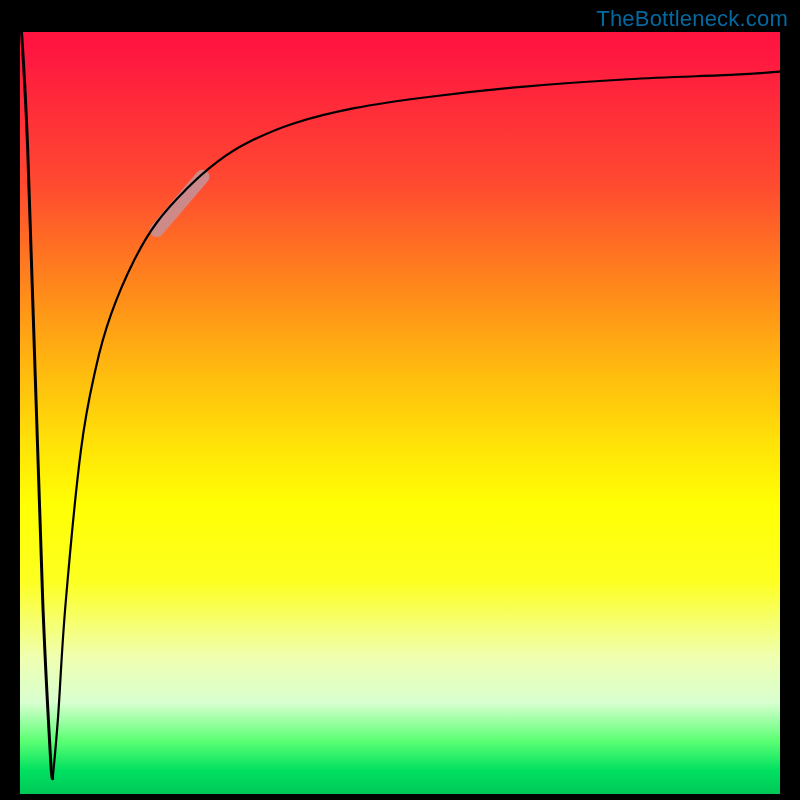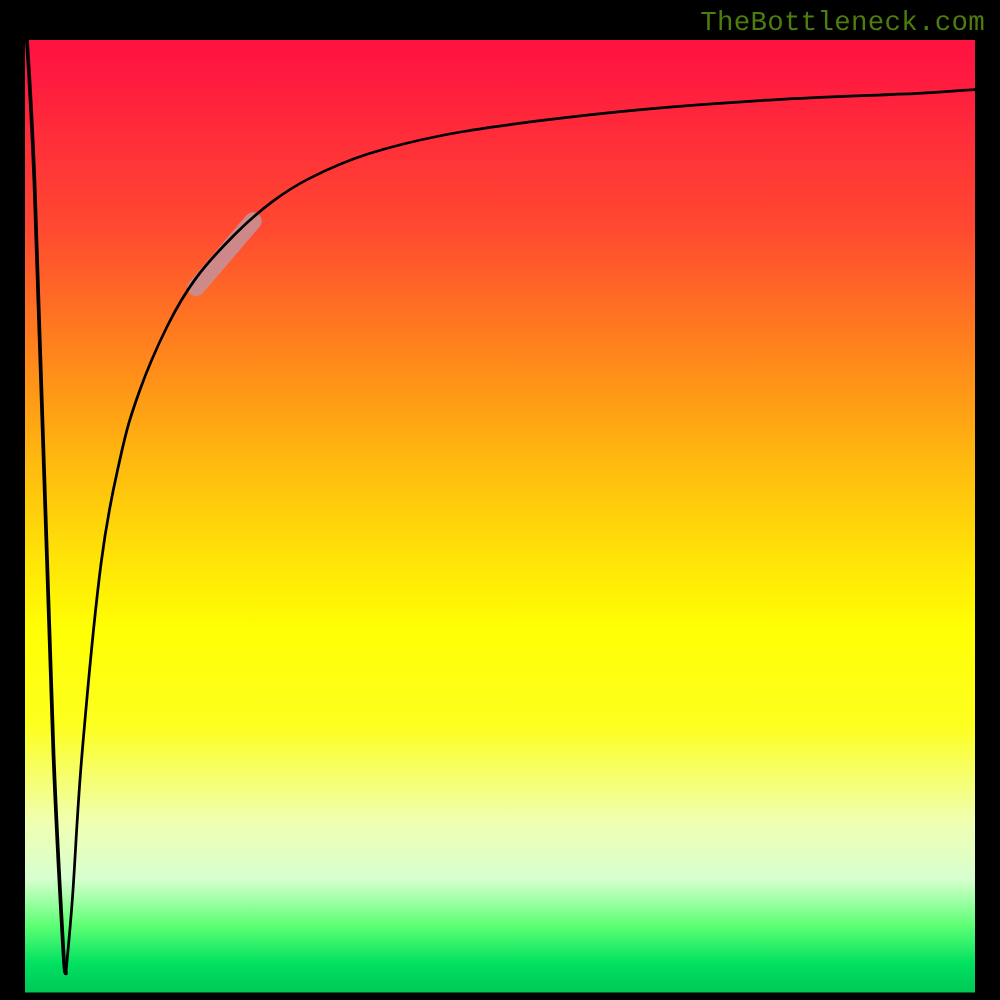--- a/index.html
+++ b/index.html
@@ -2,23 +2,23 @@
 <html><head>
 <meta charset="utf-8">
 <style>
   * { margin: 0; padding: 0; box-sizing: border-box; }
   html, body { width: 800px; height: 800px; overflow: hidden; background: #000; }
   .wrap { position: relative; width: 800px; height: 800px; }
   .attribution {
     position: absolute;
     top: 6px;
     right: 12px;
-    font-family: Liberation Mono, monospace;
+    font-family: Liberation Sans, sans-serif;
     font-size: 22px;
-    color: #4d7c0f;
+    color: #0369a1;
     font-weight: 400;
     letter-spacing: 0.2px;
     z-index: 10;
   }
   .border {
     position: absolute;
     top: 30px;
     left: 18px;
     width: 764px;
     height: 766px;

